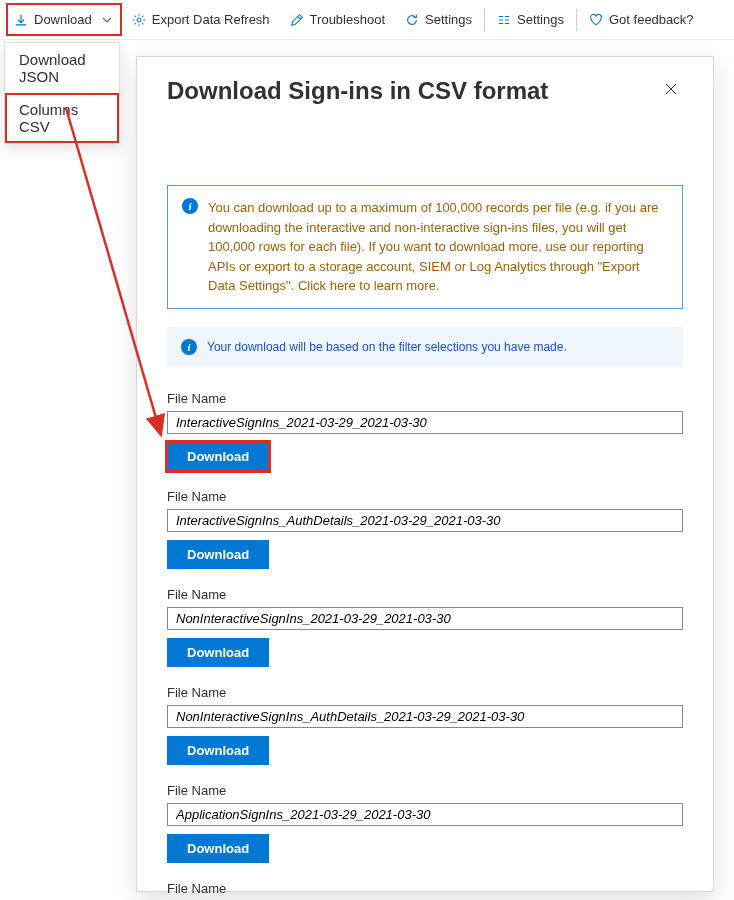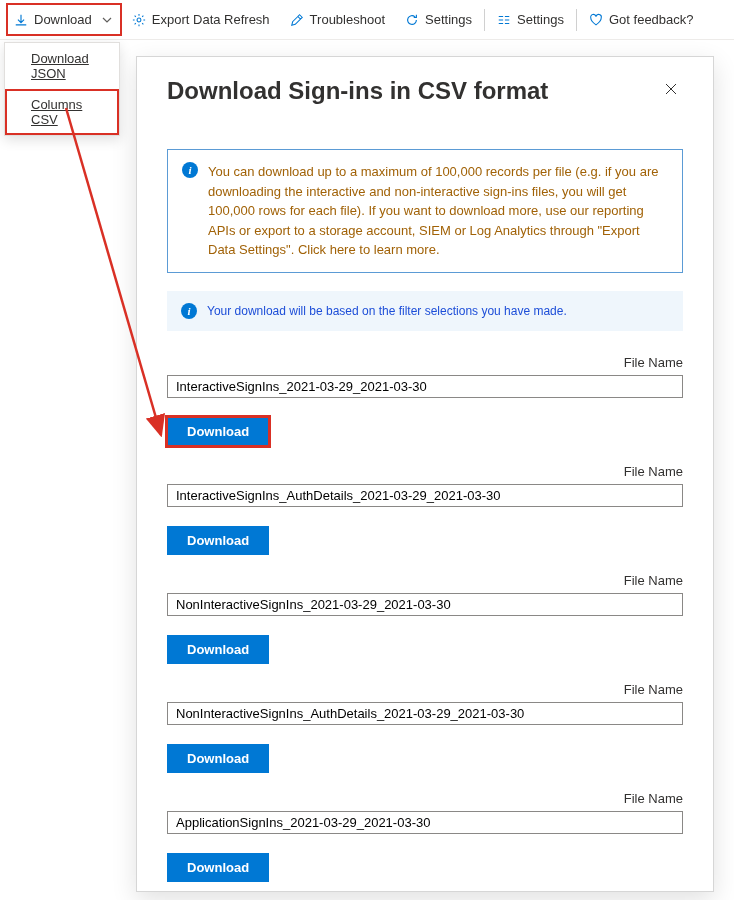--- a/index.html
+++ b/index.html
@@ -50,24 +50,23 @@
       position: absolute;
       left: 4px;
       top: 42px;
       background: #fff;
       border: 1px solid #e1dfdd;
       box-shadow: 0 4px 12px rgba(0,0,0,0.12);
       z-index: 10;
       width: 116px;
     }
     .dropdown-item {
-      padding: 8px 26px;
-      cursor: pointer;
-      font-size: 13px;
-      text-decoration: underline;
+      padding: 8px 14px;
+      cursor: pointer;
+      font-size: 15px;
     }
     .dropdown-item.highlight {
       position: relative;
     }
     .dropdown-item.highlight::after {
       content:"";
       position: absolute;
       left: 0; right: 0; top:0; bottom:0;
       border: 2px solid #d93025;
       pointer-events: none;
@@ -80,21 +79,21 @@
       height: 836px;
       background: #fff;
       border: 1px solid #d6d6d6;
       box-shadow: 0 8px 24px rgba(0,0,0,0.12);
       padding: 20px 30px 30px 30px;
     }
     .panel-header {
       display: flex;
       justify-content: space-between;
       align-items: flex-start;
-      margin-bottom: 44px;
+      margin-bottom: 80px;
       text-align: right;
     }
     .panel-title {
       font-size: 24px;
       font-weight: 600;
       color: #323130;
     }
     .close-btn {
       cursor: pointer;
       padding: 4px;
@@ -118,28 +117,29 @@
     }
     .filter-box .msg { font-size: 12px; color: #1d4ed8; }
     .info-icon-circle {
       width: 16px; height: 16px; border-radius: 50%;
       background: #0078d4; color: #fff; display: inline-flex;
       align-items: center; justify-content: center;
       font-size: 11px; font-weight: bold; font-style: italic;
       font-family: Georgia, serif; flex-shrink: 0;
     }
     .file-group { margin-bottom: 18px; }
-    .file-label { font-size: 13px; color: #323130; margin-bottom: 5px; text-align: right; }
+    .file-label { font-size: 13px; color: #323130; margin-bottom: 5px; }
     .file-input {
       width: 100%;
       padding: 3px 8px;
       font-size: 13px;
       border: 1px solid #8a8886;
       font-family: inherit;
-      margin-bottom: 19px;
+      margin-bottom: 8px;
+      font-style: italic;
     }
     .dl-btn {
       background: #0078d4;
       color: #fff;
       border: none;
       padding: 7px 20px;
       font-size: 13px;
       font-weight: 600;
       cursor: pointer;
       min-width: 100px;

